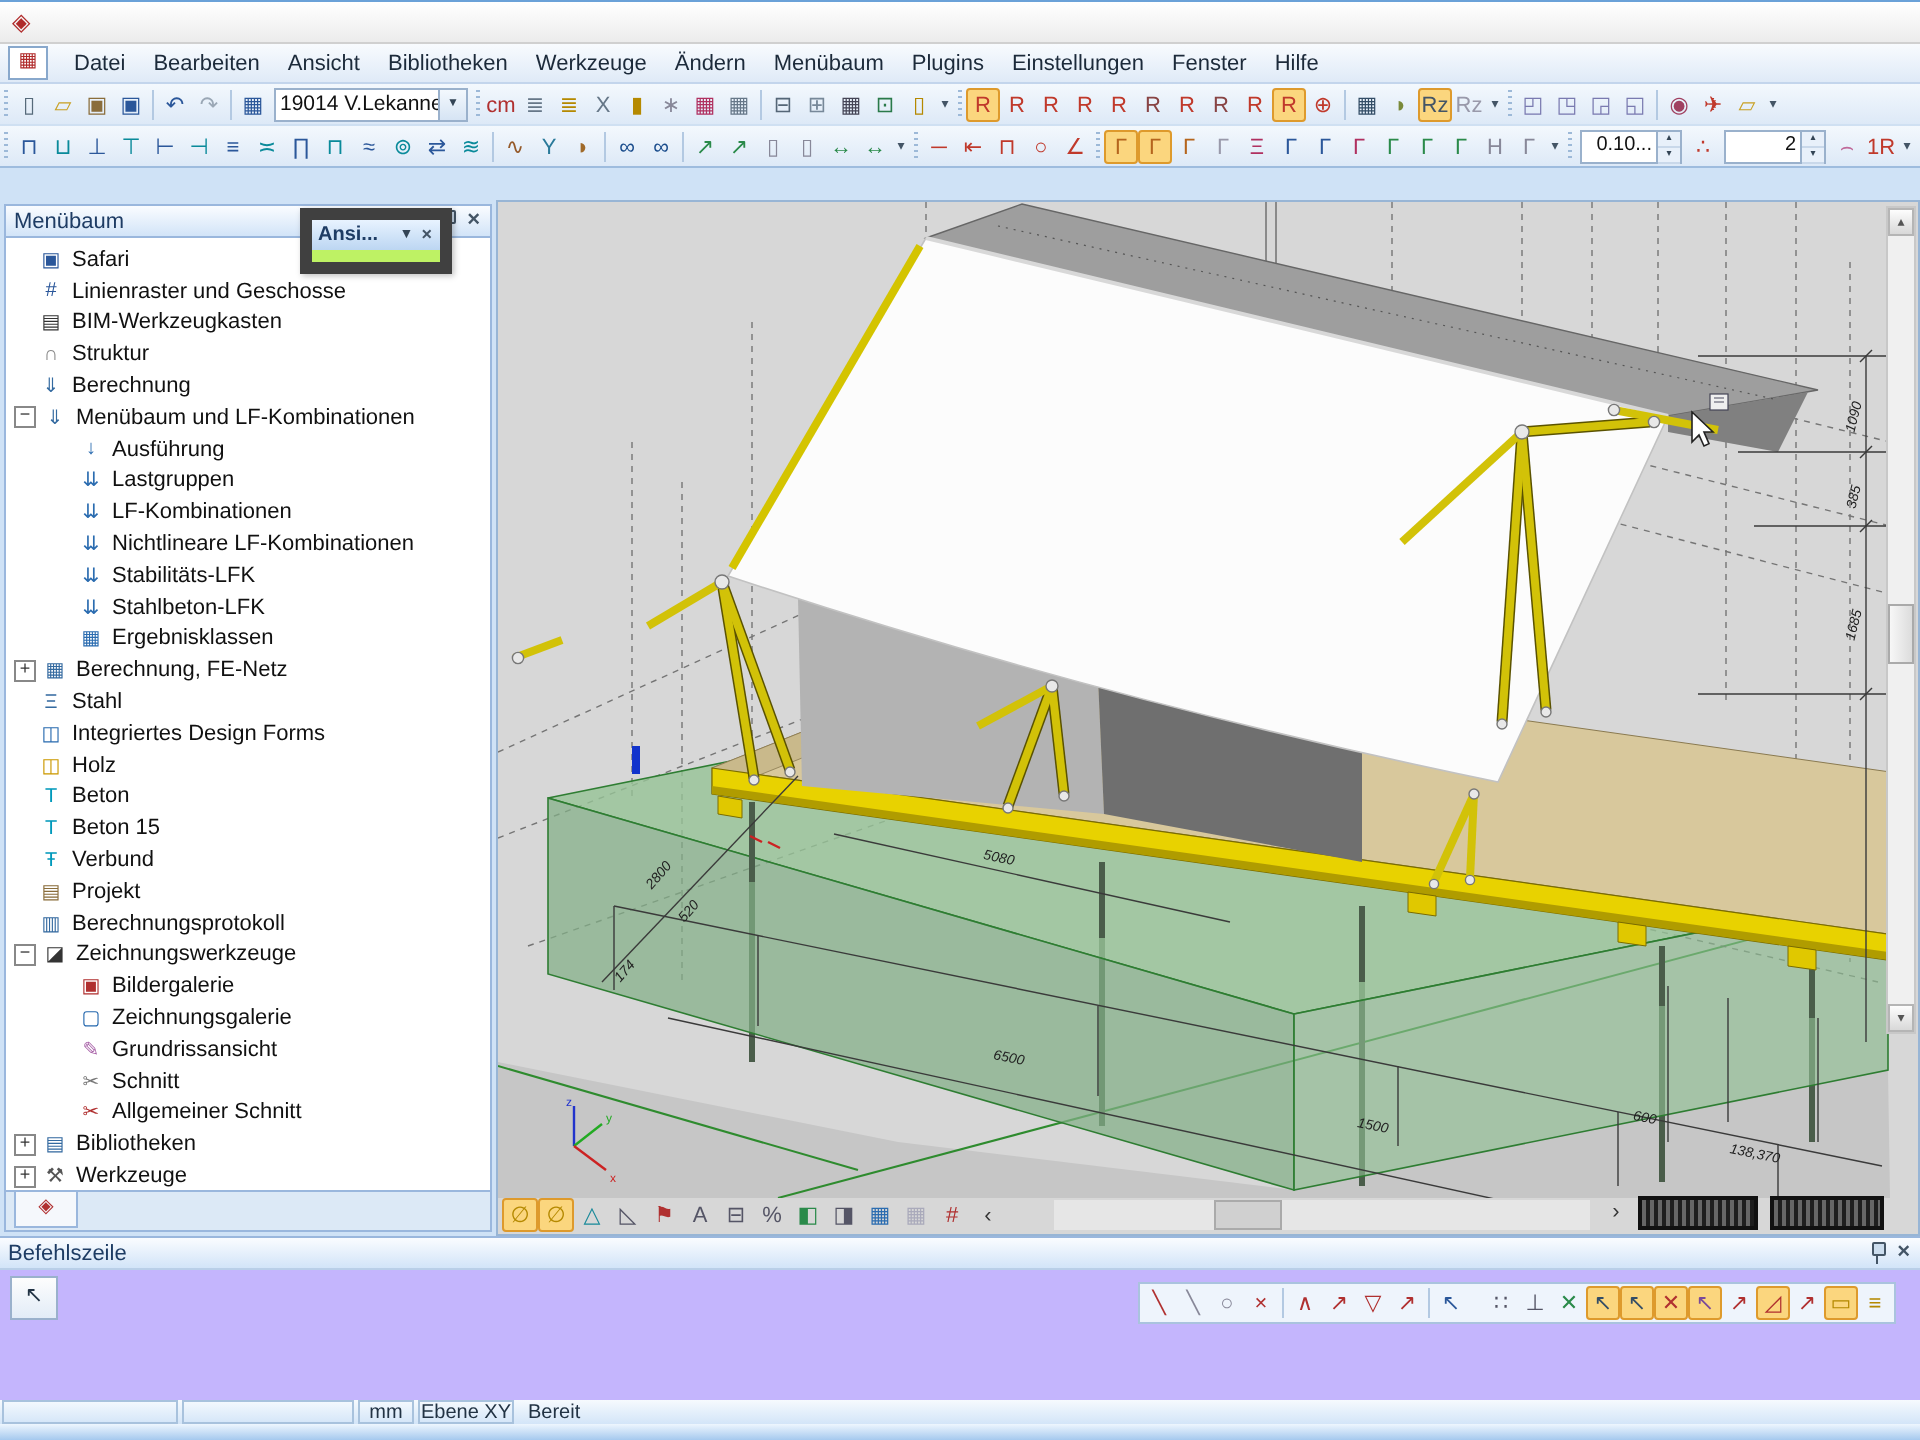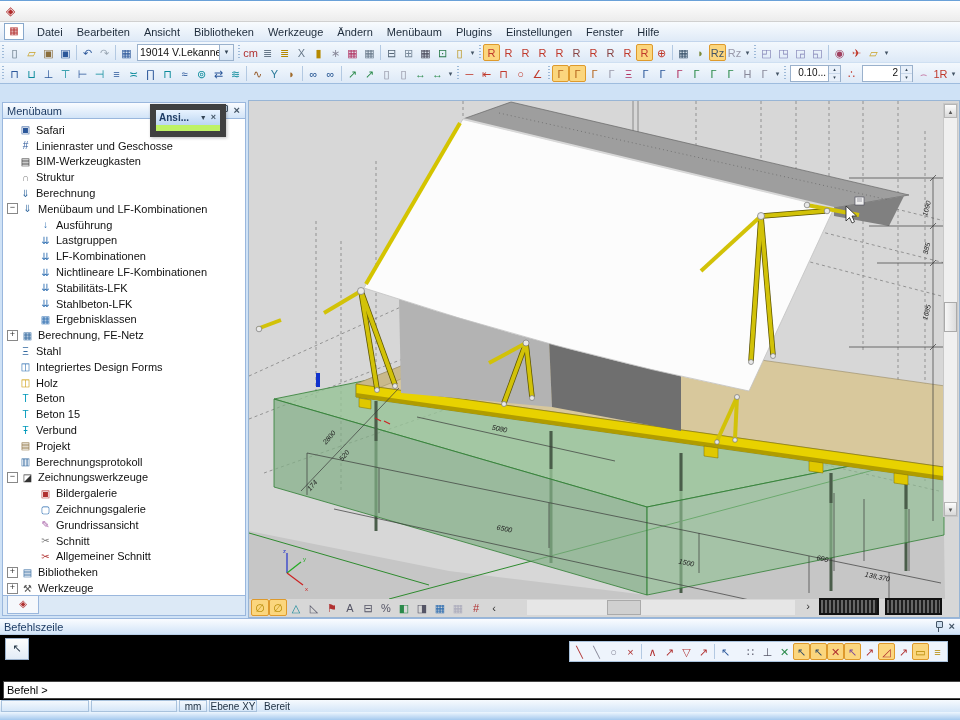--- a/index.html
+++ b/index.html
@@ -90,21 +90,21 @@
   #dark2{left:636px;width:57px}
   
   #floatbar{position:absolute;left:150px;top:104px;width:64px;z-index:60;
     border:6px solid #404040;background:#bef264;box-shadow:1px 1px 3px rgba(0,0,0,.25)}
   #fhead{height:15px;background:linear-gradient(#e8f3ff,#bcd6f2);display:flex;align-items:center;
     font-size:10px;font-weight:bold;color:#1e3c64;padding:0 3px}
   #fhead .ftitle{flex:1}
   #fhead .fdrop{font-size:7px;color:#345;margin-right:3px}
   #fbody{display:grid;grid-template-columns:repeat(4,15px);gap:1px;padding:3px;justify-content:center}
   
-  #cmdpanel{position:absolute;left:0;top:618px;width:960px;height:82px;background:#000000}
+  #cmdpanel{position:absolute;left:0;top:618px;width:960px;height:82px;background:#c4b5fd}
   #cmdhead{height:17px;background:linear-gradient(#fafcff,#d2e4f8);border-top:1px solid #9ab7dd;
     border-bottom:1px solid #b9cfe8;display:flex;align-items:center;font-size:11px;color:#1e3c64;
     padding:0 4px;box-sizing:border-box}
   #cmdhead .ptitle{flex:1}
   #cmdbody{position:relative;height:45px}
   #cursorbtn{position:absolute;left:5px;top:3px;width:22px;height:20px;
     background:linear-gradient(#fdfdfd,#e2ecf7);border:1px solid #9ab1cc;text-align:center;
     font-size:11px;color:#234;line-height:19px}
   #snapbar{position:absolute;right:12px;top:6px;display:flex;align-items:center;
     background:#eef4fc;border:1px solid #aac3de;padding:1px}
@@ -694,23 +694,20 @@
         <span class="ticon pressed" style="color: rgb(51, 77, 102);">↖</span>
         <span class="ticon pressed" style="color: rgb(176, 48, 48);">✕</span>
         <span class="ticon pressed" style="color: rgb(122, 74, 154);">↖</span>
         <span class="ticon" style="color: rgb(176, 48, 48);">↗</span>
         <span class="ticon pressed" style="color: rgb(176, 48, 48);">◿</span>
         <span class="ticon" style="color: rgb(176, 48, 48);">↗</span>
         <span class="ticon pressed" style="color: rgb(181, 137, 0);">▭</span>
         <span class="ticon" style="color: rgb(181, 137, 0);">≡</span>
       </div>
   </div>
-  <div id="cmdinputrow">
-    <input id="cmdinput" type="text" value="Befehl &gt;" style="">
-  </div>
 </div>
 
 <div id="statusbar">
   <span class="scell" style="width:88px"></span>
   <span class="scell" style="width:86px"></span>
   <span class="scell" style="width:28px">mm</span>
   <span class="scell" style="width:48px">Ebene XY</span>
   <span class="scell plain" style="width:70px">Bereit</span>
 </div>
 <div id="bottomstrip"></div>

